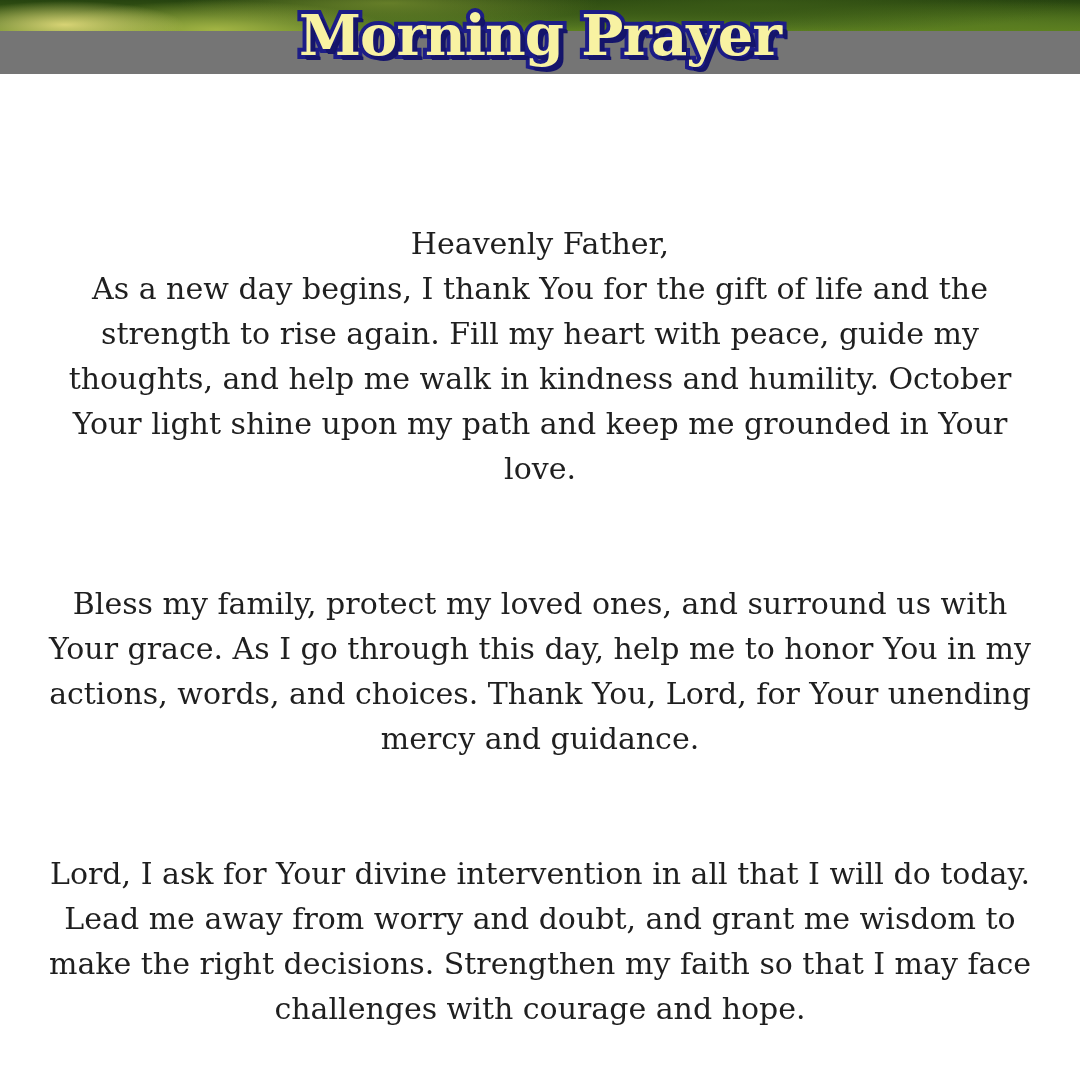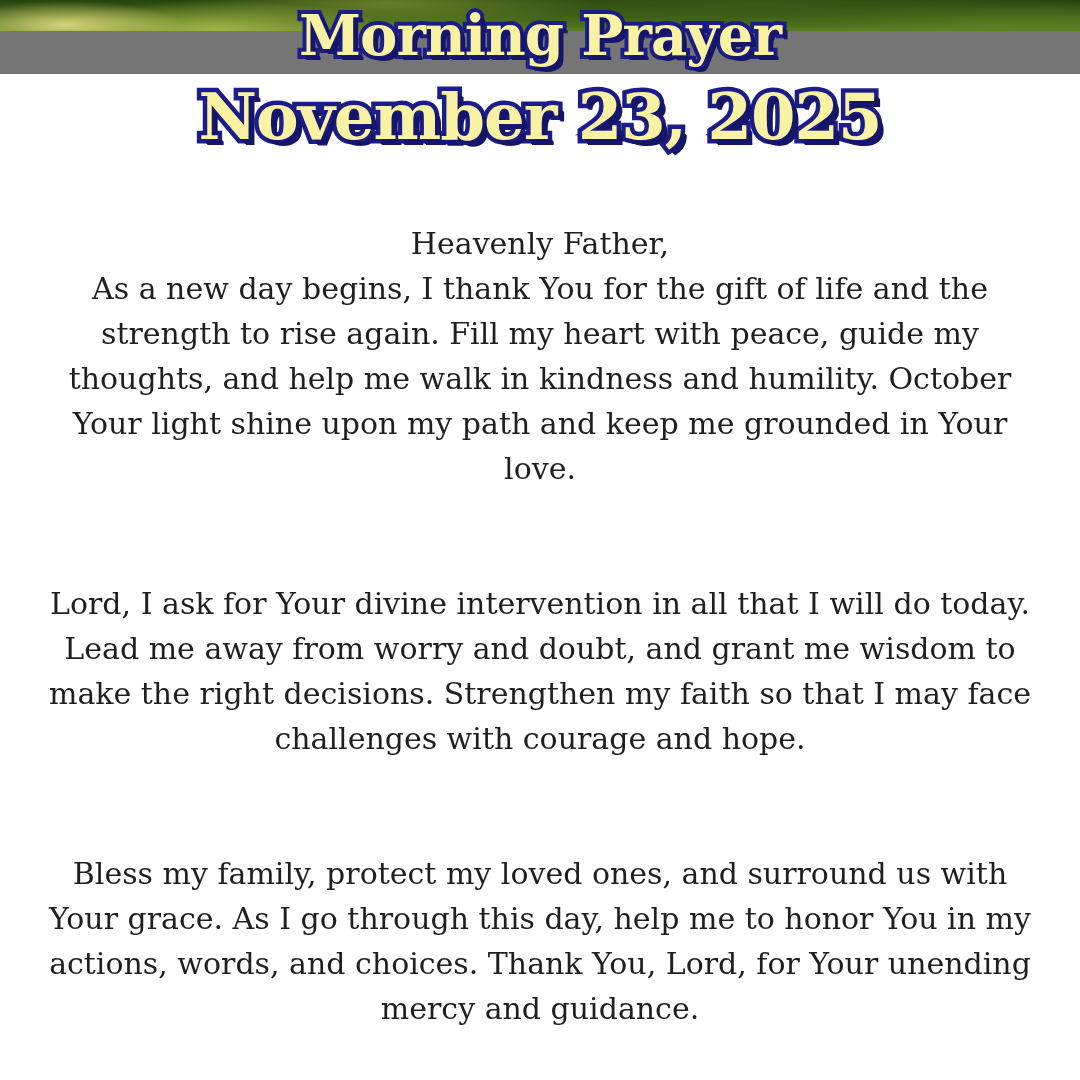--- a/index.html
+++ b/index.html
@@ -107,26 +107,23 @@
 </head>
 <body>
 
 <div class="canvas">
 
   <header class="banner">
     <div class="field-photo"></div>
     <h1 class="outlined main-title">Morning Prayer</h1>
   </header>
 
-  <div class="date-row">
-    <h2 class="outlined date-title">November 23, 2025</h2>
-  </div>
 
   <main class="prayer">
     <p>Heavenly Father,
 As a new day begins, I thank You for the gift of life and the strength to rise again. Fill my heart with peace, guide my thoughts, and help me walk in kindness and humility. October Your light shine upon my path and keep me grounded in Your love.</p>
+    <p>Bless my family, protect my loved ones, and surround us with Your grace. As I go through this day, help me to honor You in my actions, words, and choices. Thank You, Lord, for Your unending mercy and guidance.</p>
     <p>Lord, I ask for Your divine intervention in all that I will do today. Lead me away from worry and doubt, and grant me wisdom to make the right decisions. Strengthen my faith so that I may face challenges with courage and hope.</p>
-    <p>Bless my family, protect my loved ones, and surround us with Your grace. As I go through this day, help me to honor You in my actions, words, and choices. Thank You, Lord, for Your unending mercy and guidance.</p>
     <p class="closing">In Jesus Name, I pray.
 Amen.</p>
   </main>
 
 </div>
 
 </body></html>

